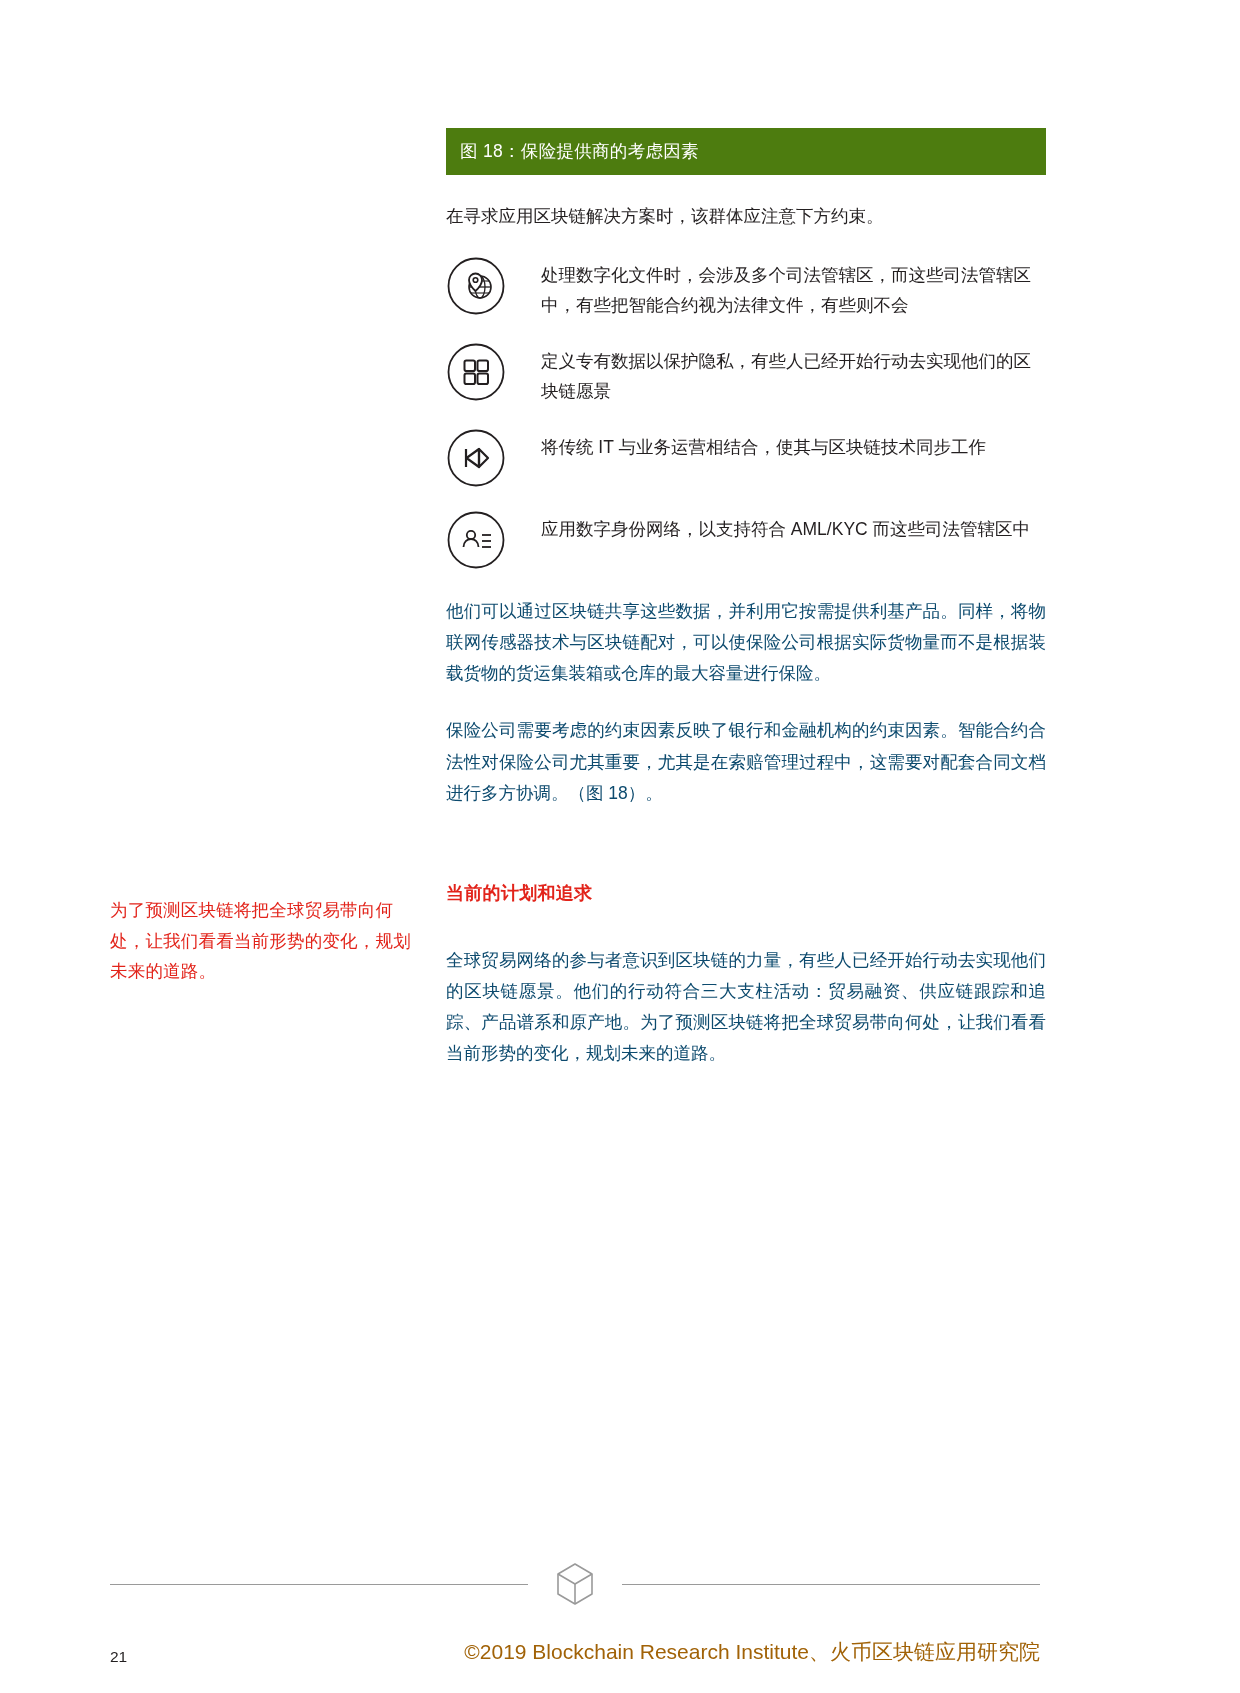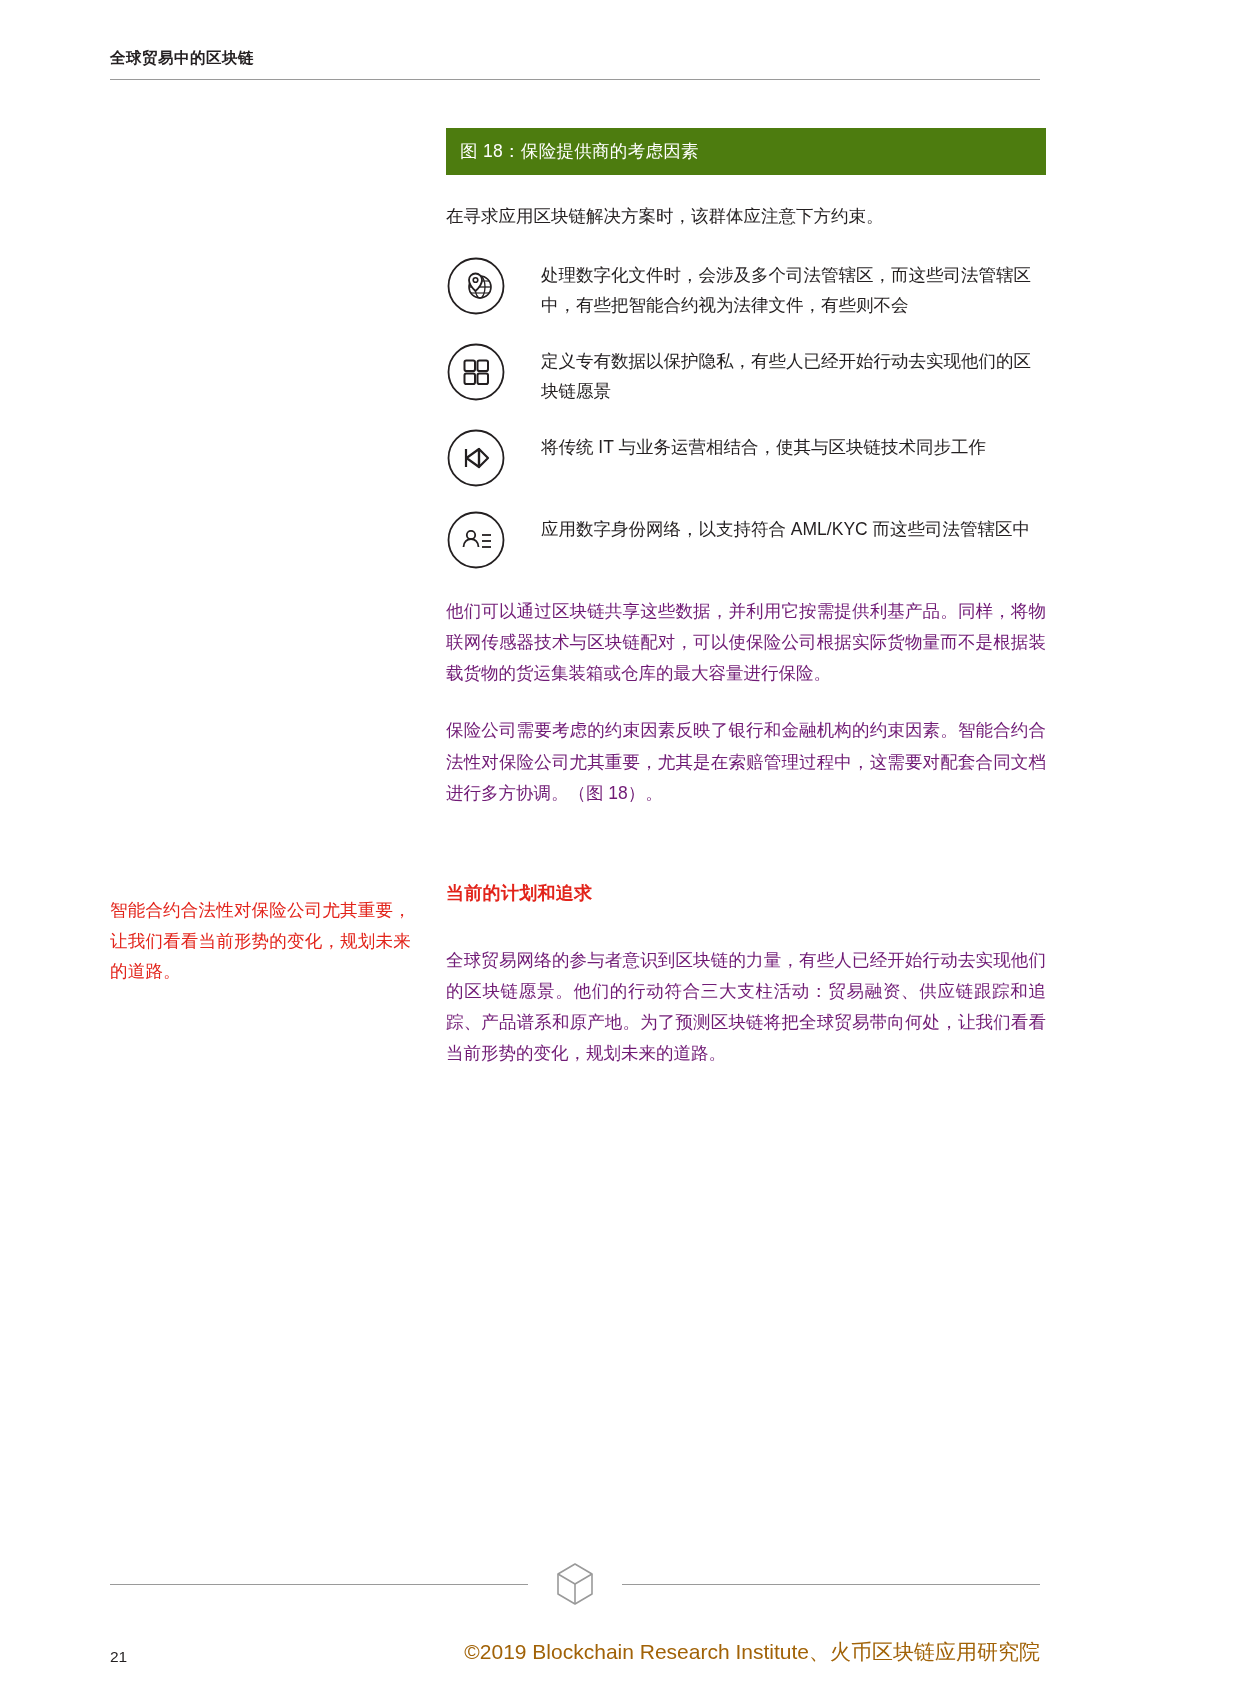--- a/index.html
+++ b/index.html
@@ -99,21 +99,21 @@
     font-size: 17.5px;
     line-height: 1.72;
     color: #231f20;
     padding-top: 6px;
   }
 
   
   .para {
     font-size: 17.5px;
     line-height: 1.78;
-    color: #701a75;
+    color: #0c4a6e;
     margin-top: 26px;
     text-align: justify;
   }
   .section-head {
     color: #e2231a;
     font-size: 18px;
     font-weight: bold;
     margin-top: 72px;
     letter-spacing: 0.3px;
   }
@@ -158,27 +158,23 @@
   .copyright {
     font-size: 21px;
     color: #a16207;
   }
 </style>
 </head>
 <body>
 
 <div class="page">
 
-  <div class="header">
-    <div class="header-title">全球贸易中的区块链</div>
-    <div class="header-rule"></div>
-  </div>
 
   <div class="col-left">
-    <div class="pullquote">智能合约合法性对保险公司尤其重要，让我们看看当前形势的变化，规划未来的道路。</div>
+    <div class="pullquote">为了预测区块链将把全球贸易带向何处，让我们看看当前形势的变化，规划未来的道路。</div>
   </div>
 
   <div class="col-right">
 
     <div class="fig-bar">图 18：保险提供商的考虑因素</div>
 
     <div class="fig-intro">在寻求应用区块链解决方案时，该群体应注意下方约束。</div>
 
     <div class="bullets">
 

